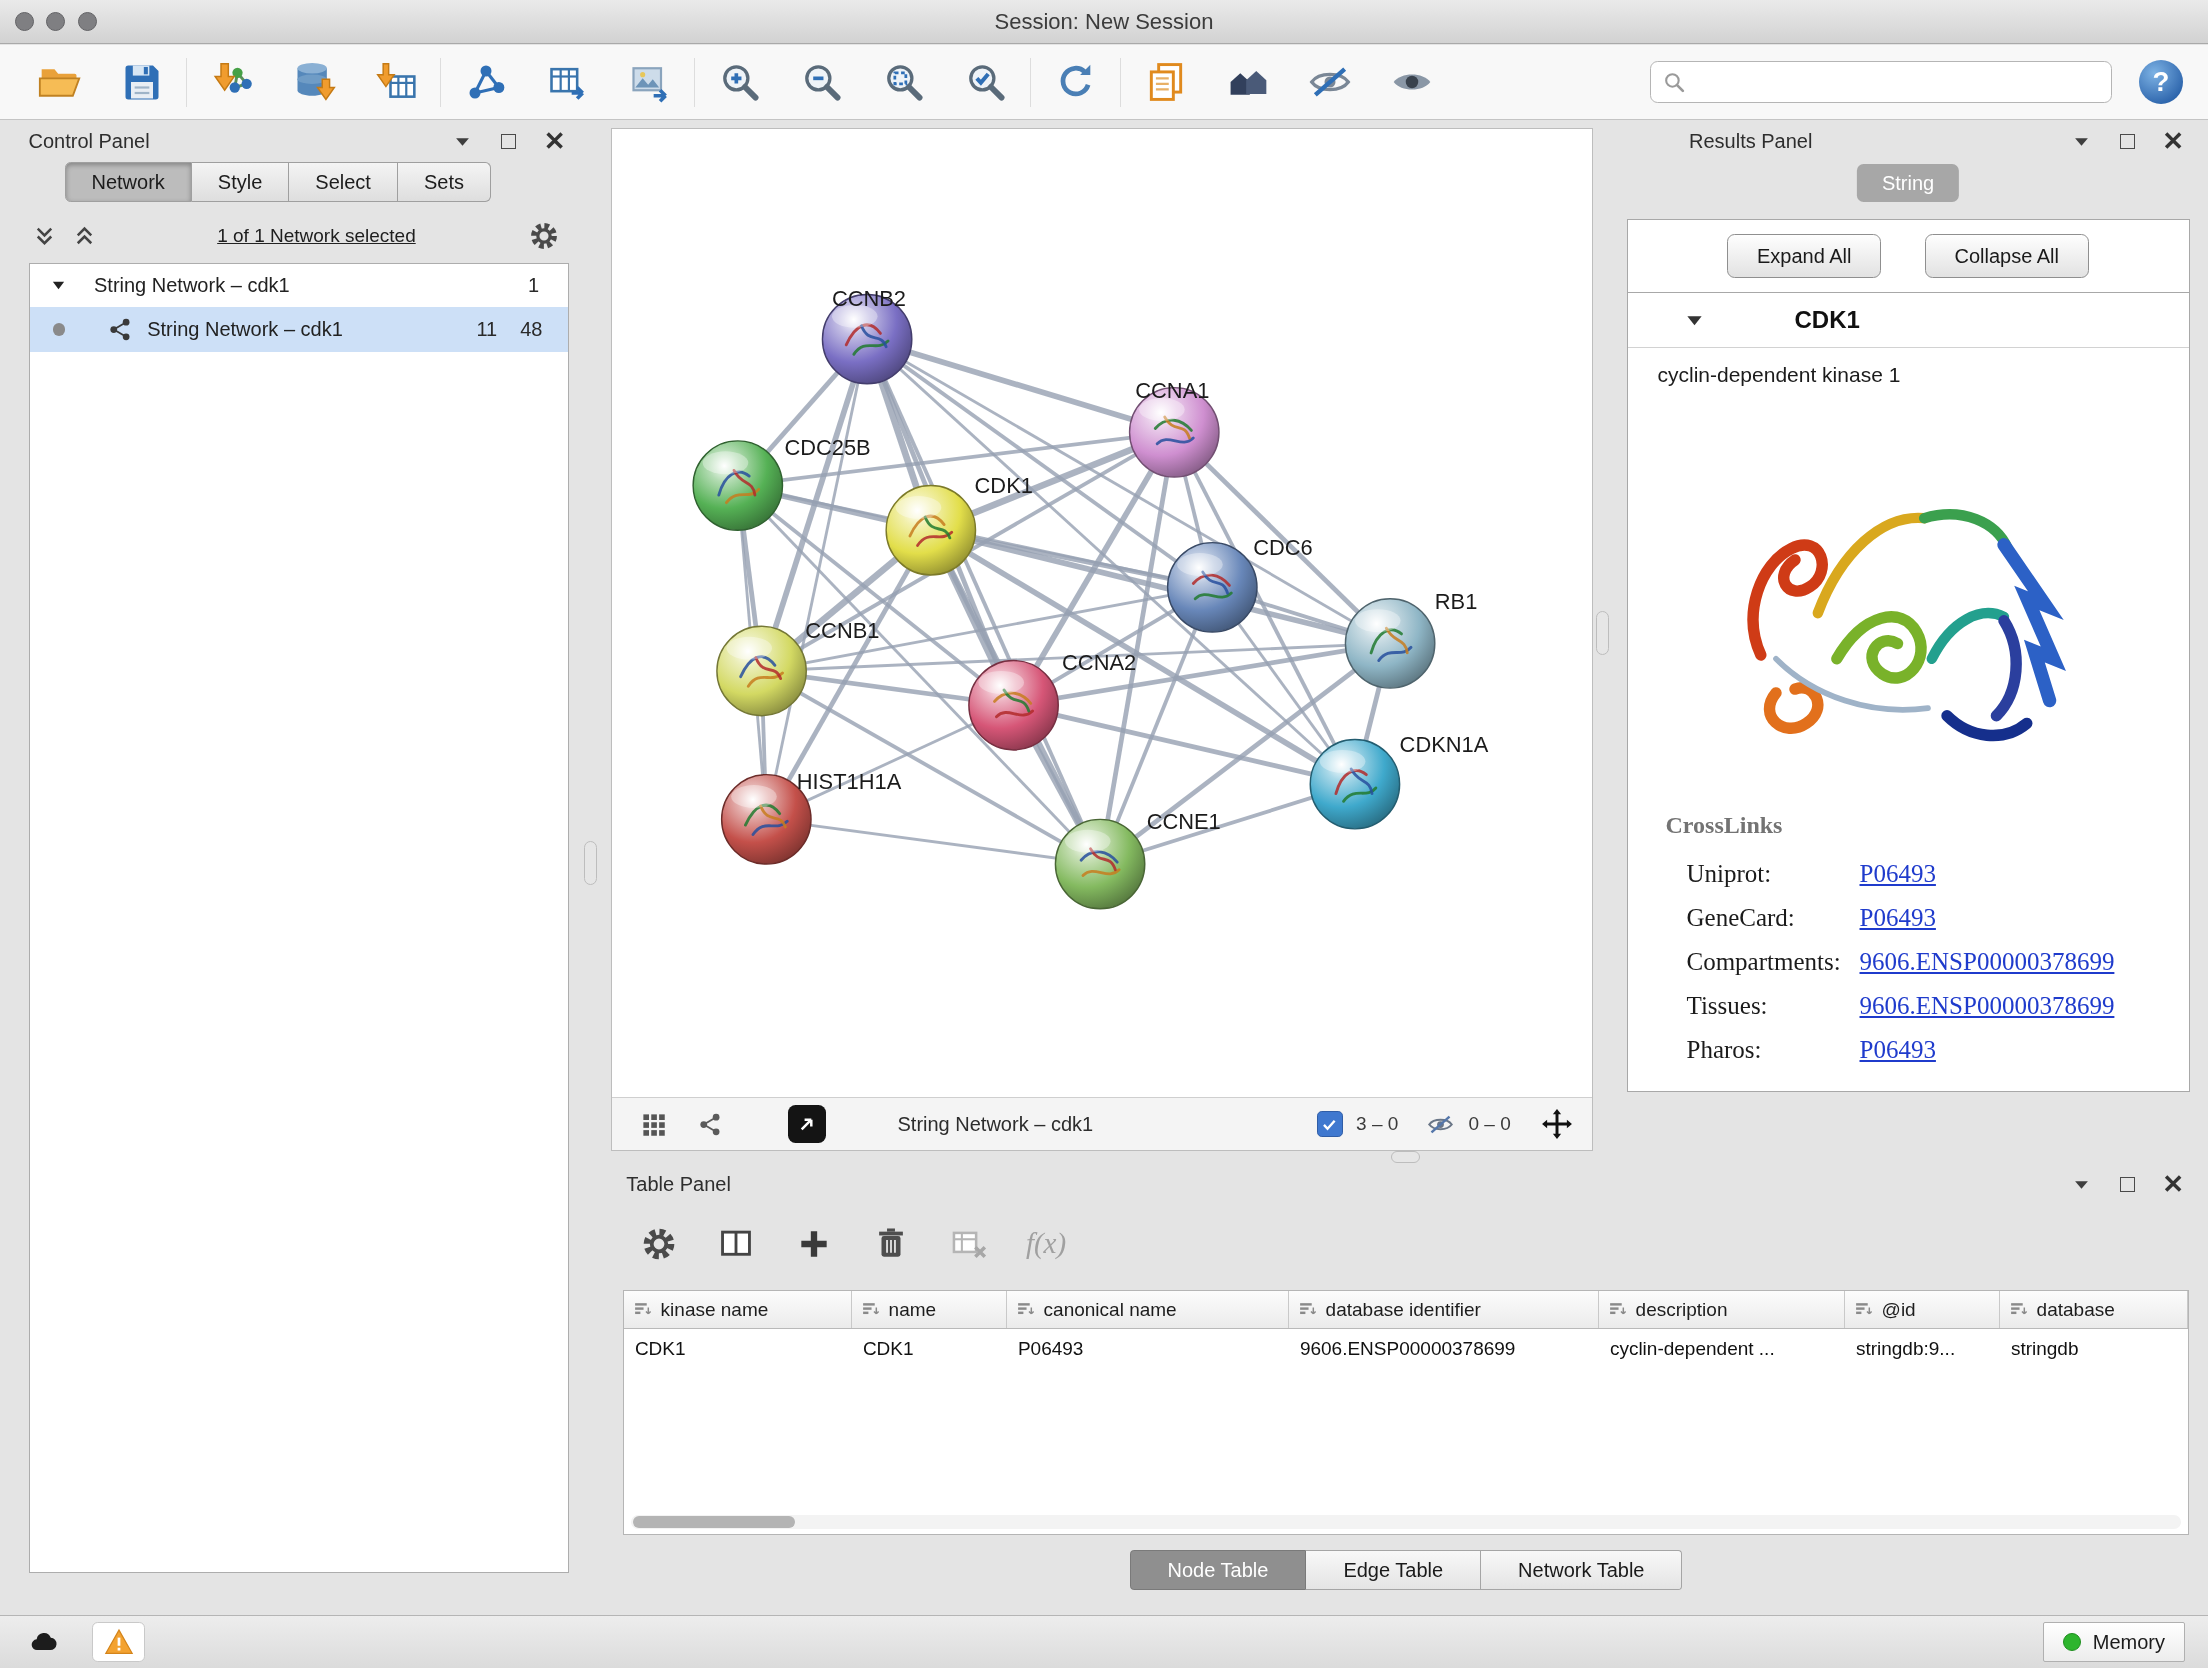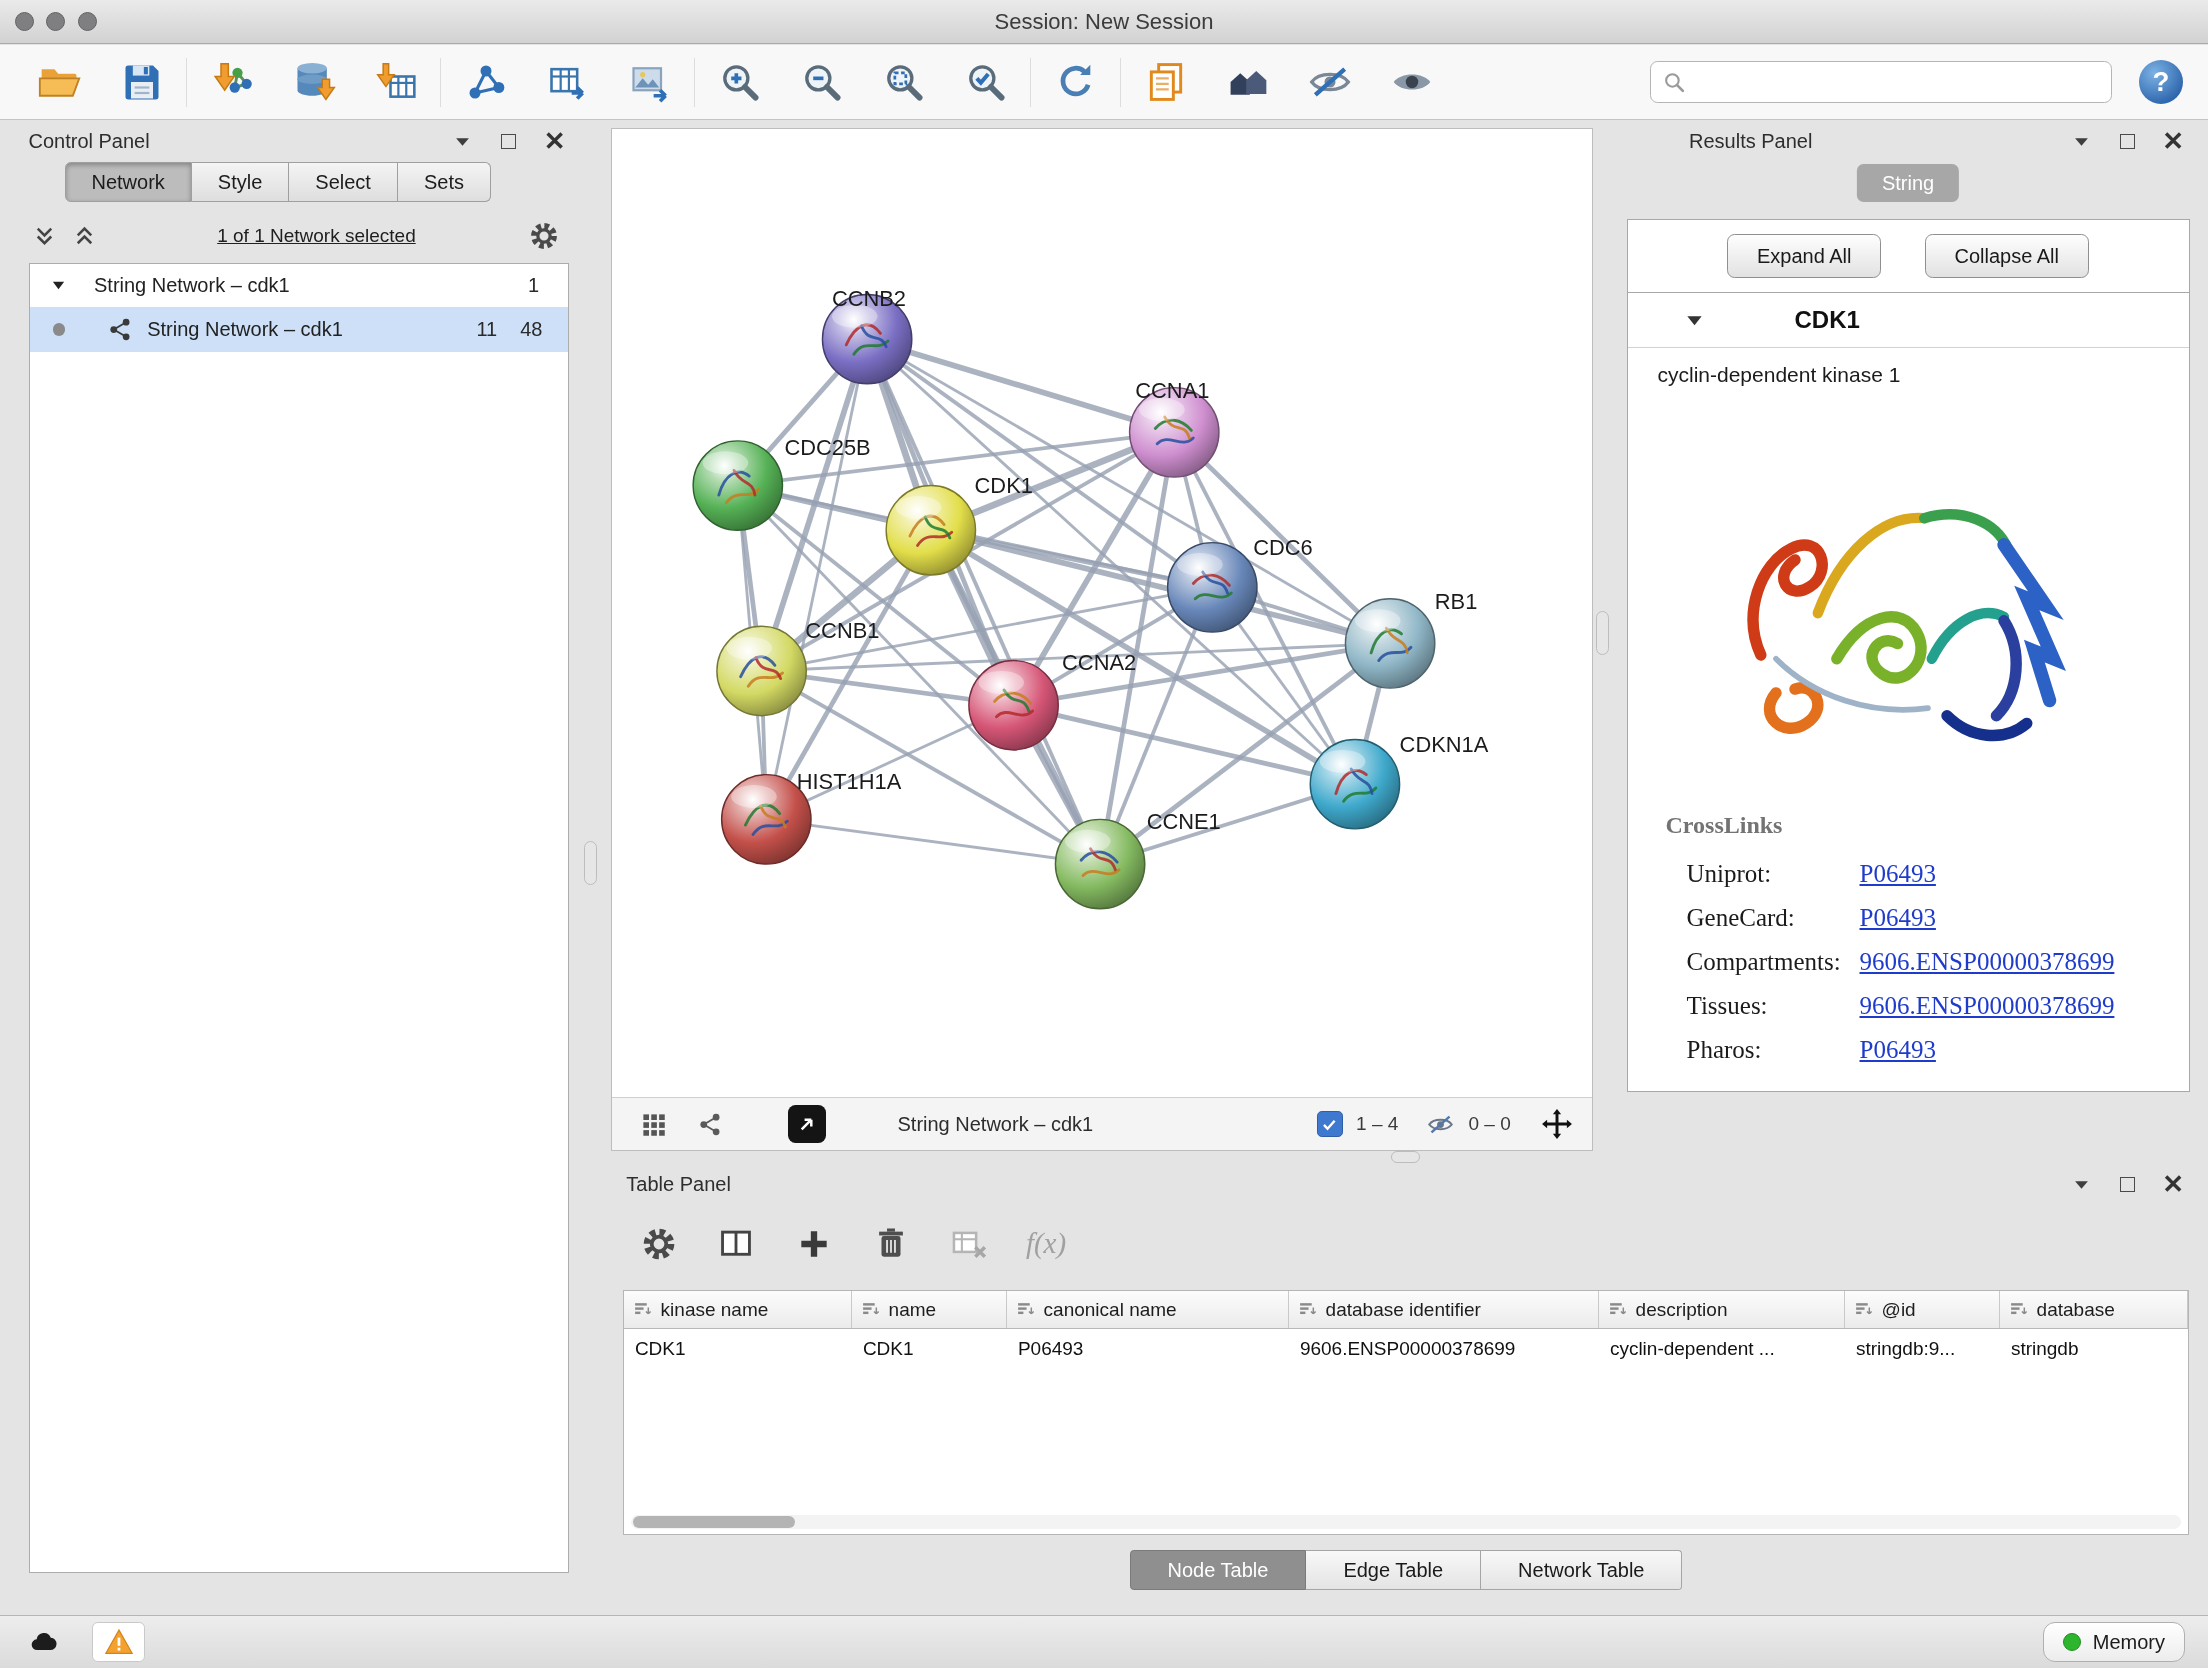--- a/index.html
+++ b/index.html
@@ -110,21 +110,21 @@
   .tp-tabs{position:absolute;left:0;right:0;top:382px;display:flex;justify-content:center;}
   .tp-tab{height:40px;padding:0 37px;font-size:20px;display:flex;align-items:center;background:linear-gradient(#f8f8f8,#e4e4e4);border:1px solid #a5a5a5;border-left:none;color:#1a1a1a;}
   .tp-tab:first-child{border-left:1px solid #a5a5a5;border-radius:3.8px 0 0 3.8px;}
   .tp-tab:last-child{border-radius:0 3.8px 3.8px 0;}
   .tp-tab.selected{background:#8f8f8f;color:#fff;border-color:#7a7a7a;}
 
   
   .statusbar{position:absolute;left:0;top:1615px;width:100%;height:53px;background:linear-gradient(#ededed,#dbdbdb);border-top:1px solid #b5b5b5;display:flex;align-items:center;}
   .sb-cloud{margin-left:21px;width:46px;height:38px;display:flex;align-items:center;justify-content:center;}
   .sb-warn{margin-left:25px;width:53px;height:40px;border:1px solid #c9c9c9;border-radius:5.7px;background:#fff;display:flex;align-items:center;justify-content:center;}
-  .sb-mem{margin-left:auto;margin-right:23px;height:40px;border:1px solid #b0b0b0;border-radius:12px;background:linear-gradient(#ffffff,#ececec);display:flex;align-items:center;gap:11.4px;padding:0 19px;font-size:20px;color:#1c1c1c;}
+  .sb-mem{margin-left:auto;margin-right:23px;height:40px;border:1px solid #b0b0b0;border-radius:2px;background:linear-gradient(#ffffff,#ececec);display:flex;align-items:center;gap:11.4px;padding:0 19px;font-size:20px;color:#1c1c1c;}
   .mem-dot{width:18px;height:18px;border-radius:50%;background:#2eb52e;border:1px solid #1f8f1f;}
 
   .splitter{position:absolute;background:#e6e6e6;border:1px solid #bdbdbd;border-radius:6.7px;}
 </style>
 </head>
 <body>
 
 <div class="app">
 
   <div class="titlebar">
@@ -596,21 +596,21 @@
             <path d="M7,17 L17,7 M17,7 h-7 M17,7 v7" fill="none" stroke="#fff" stroke-width="2.6"></path>
           </svg>
         </span>
       <span class="nf-title">String Network – cdk1</span>
       <span class="nf-right">
         <span class="nf-check">
             <svg viewBox="0 0 24 24" width="19" height="19">
               <path d="M5,12.5 l4.5,4.8 9,-10" fill="none" stroke="#fff" stroke-width="3"></path>
             </svg>
           </span>
-        <span class="nf-counts">1 – 4</span>
+        <span class="nf-counts">3 – 0</span>
         <span class="nf-ic">
             <svg viewBox="0 0 24 24">
               <path d="M2,12 C6,6.5 18,6.5 22,12 C18,17.5 6,17.5 2,12 Z" fill="none" stroke="#6a7687" stroke-width="1.8"></path>
               <circle cx="12" cy="12" r="3" fill="#6a7687"></circle>
               <line x1="4" y1="19" x2="20" y2="5" stroke="#5577aa" stroke-width="2.2"></line>
             </svg>
           </span>
         <span class="nf-counts">0 – 0</span>
         <span class="nf-ic" style="width:36px">
             <svg viewBox="0 0 24 24" style="width:32px;height:32px">

